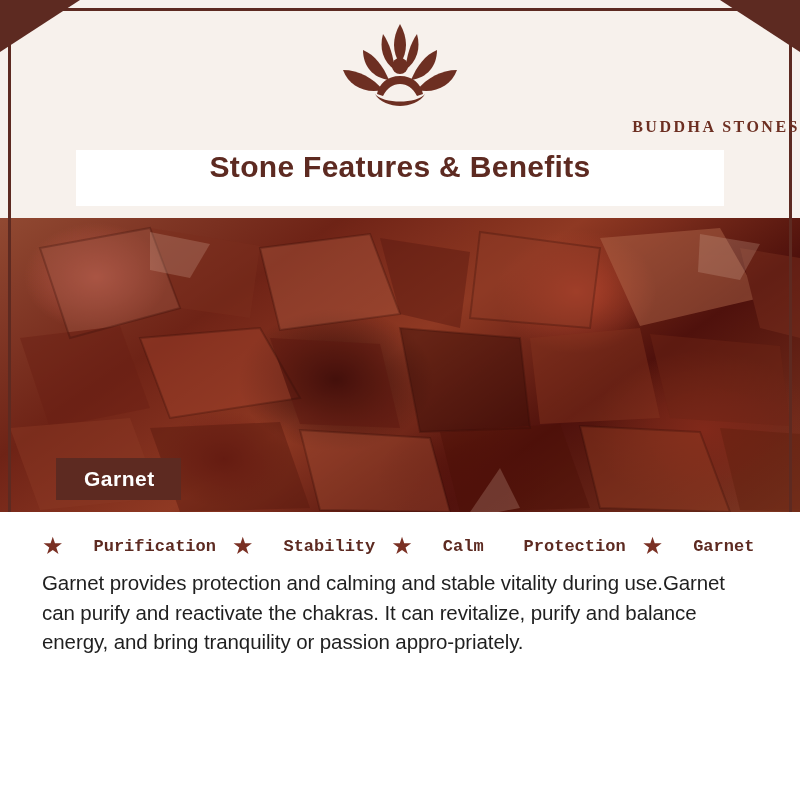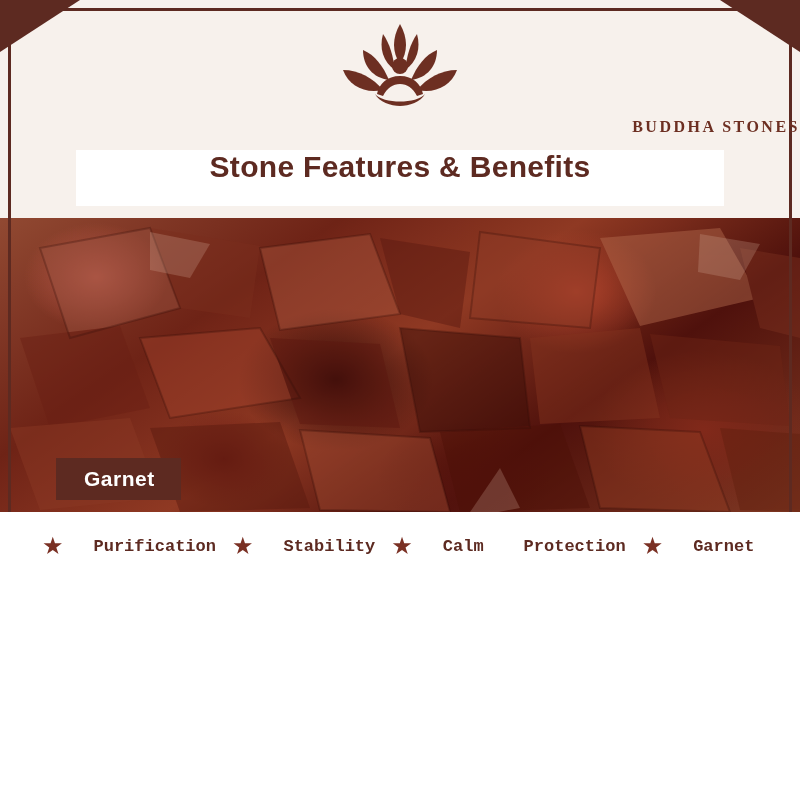--- a/index.html
+++ b/index.html
@@ -290,15 +290,16 @@
       </div>
       <div class="benefit">
         <span class="benefit-label">Protection</span>
       </div>
       <div class="benefit">
         <span class="star">★</span>
         <span class="benefit-label">Garnet</span>
       </div>
     </div>
 
+    <div class="desc">Garnet provides protection and calming and stable vitality during use.Garnet can purify and reactivate the chakras. It can revitalize, purify and balance energy, and bring tranquility or passion appro-priately.</div>
   </div>
 
 </div>
 
 </body></html>

